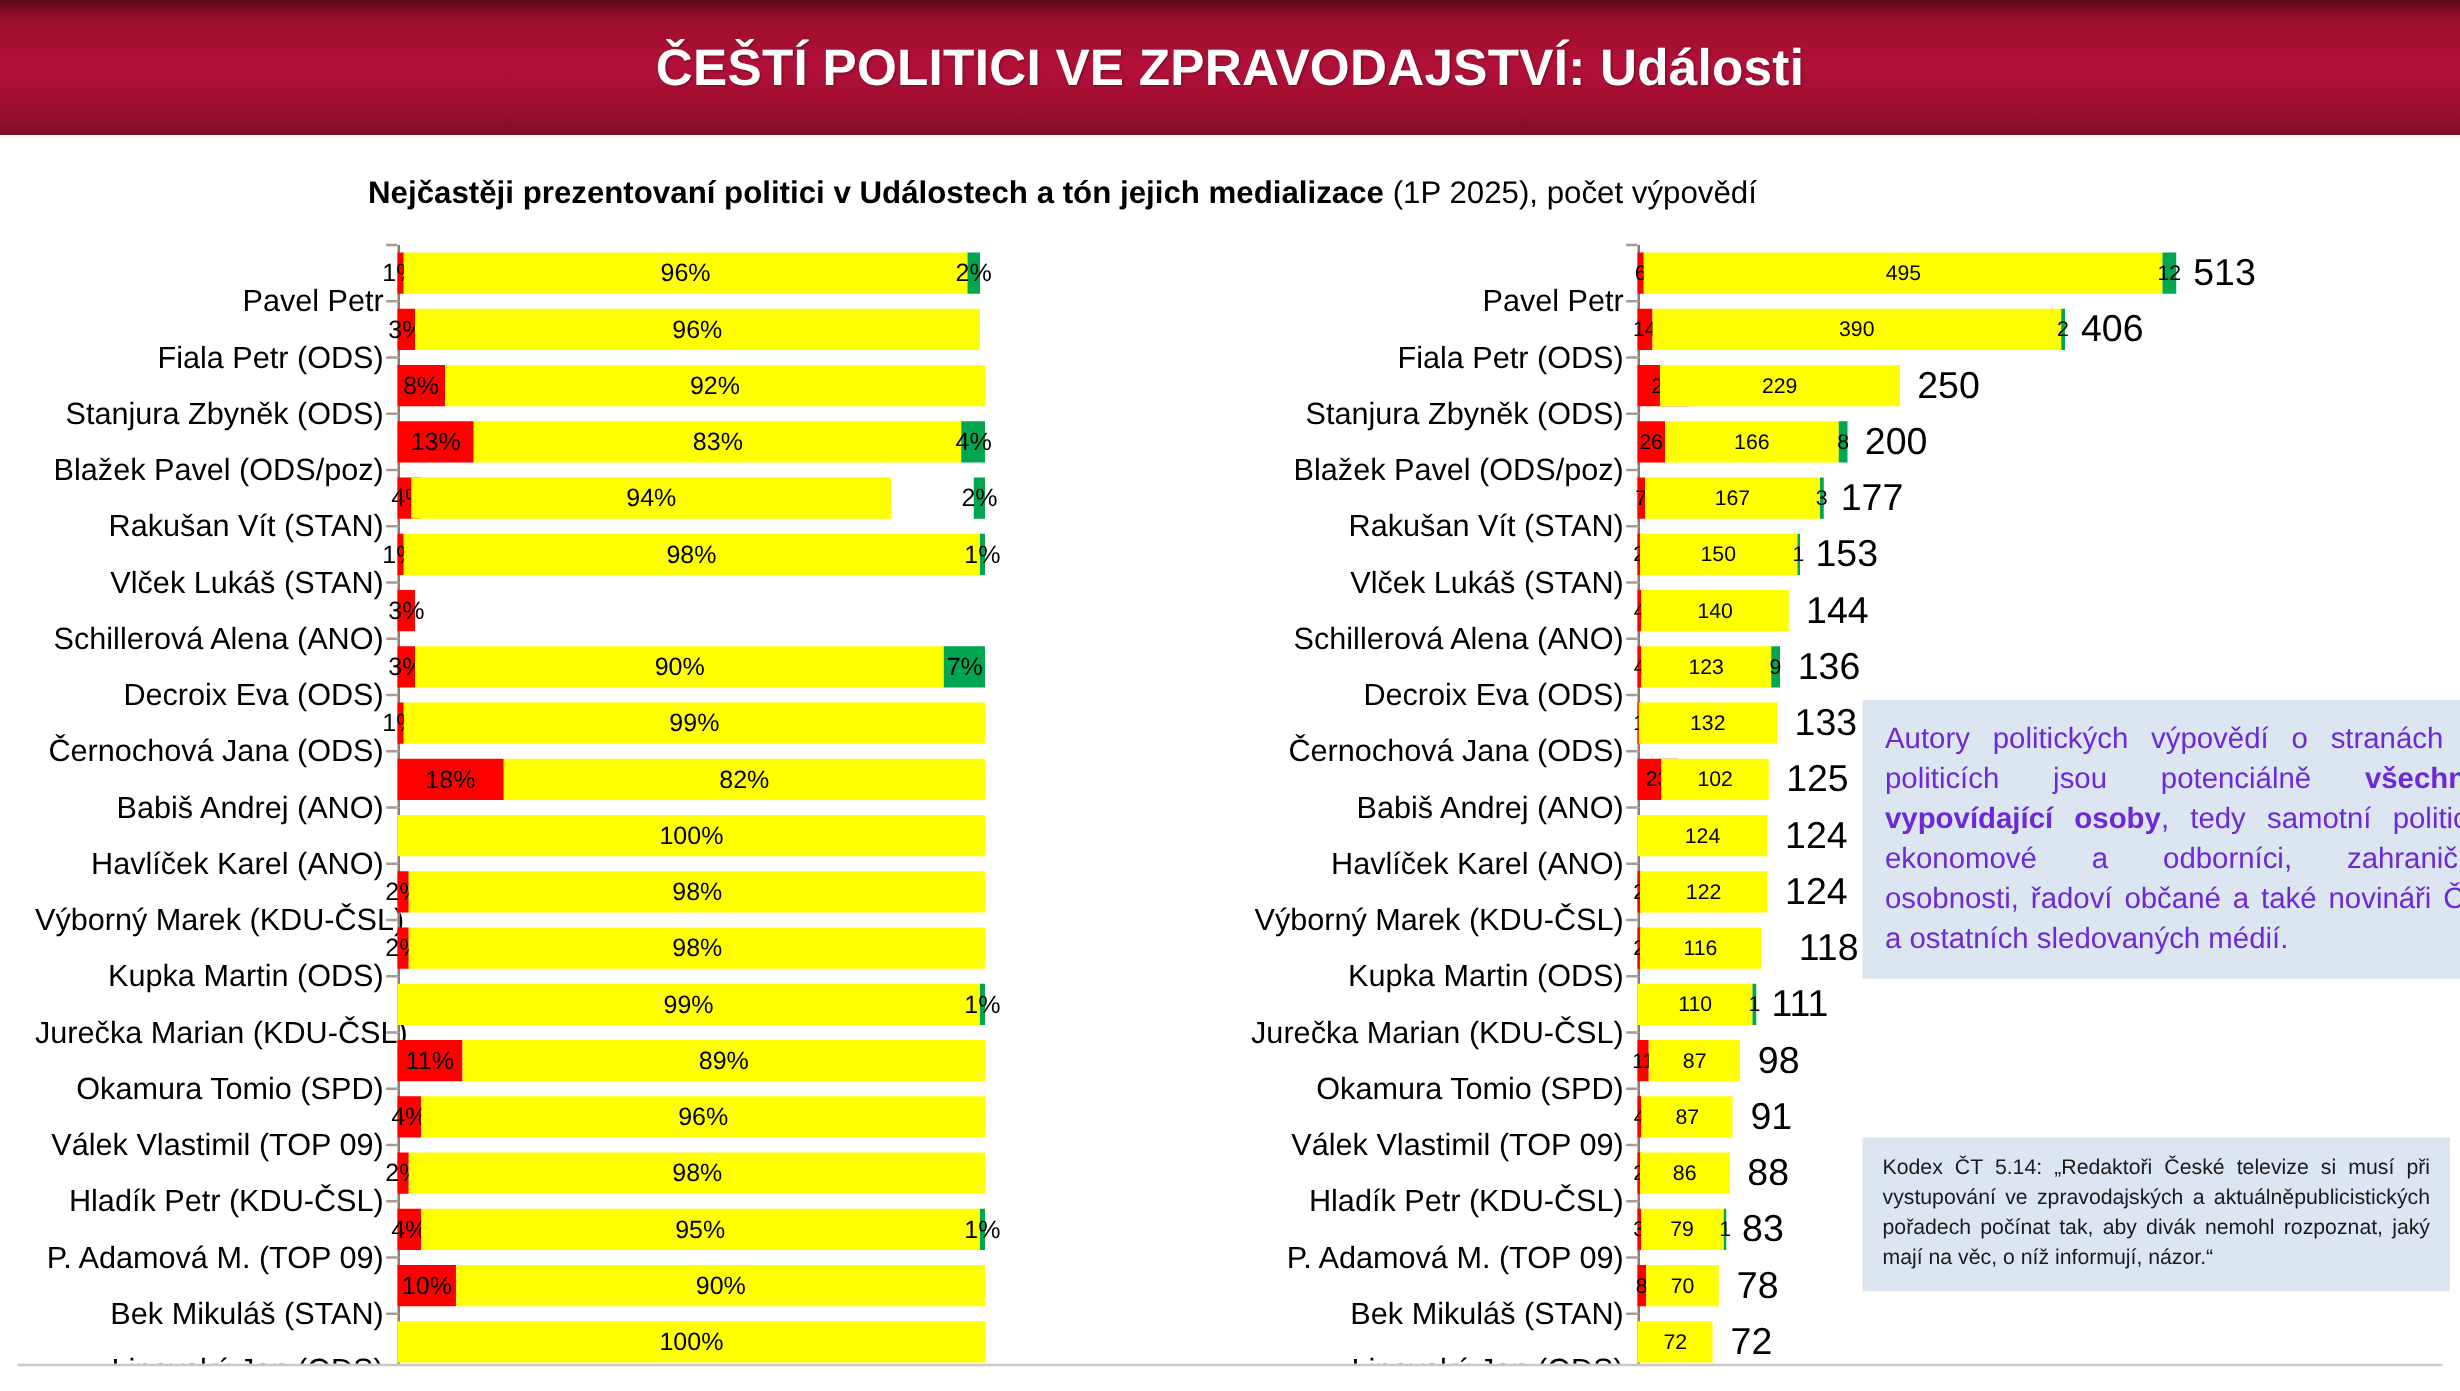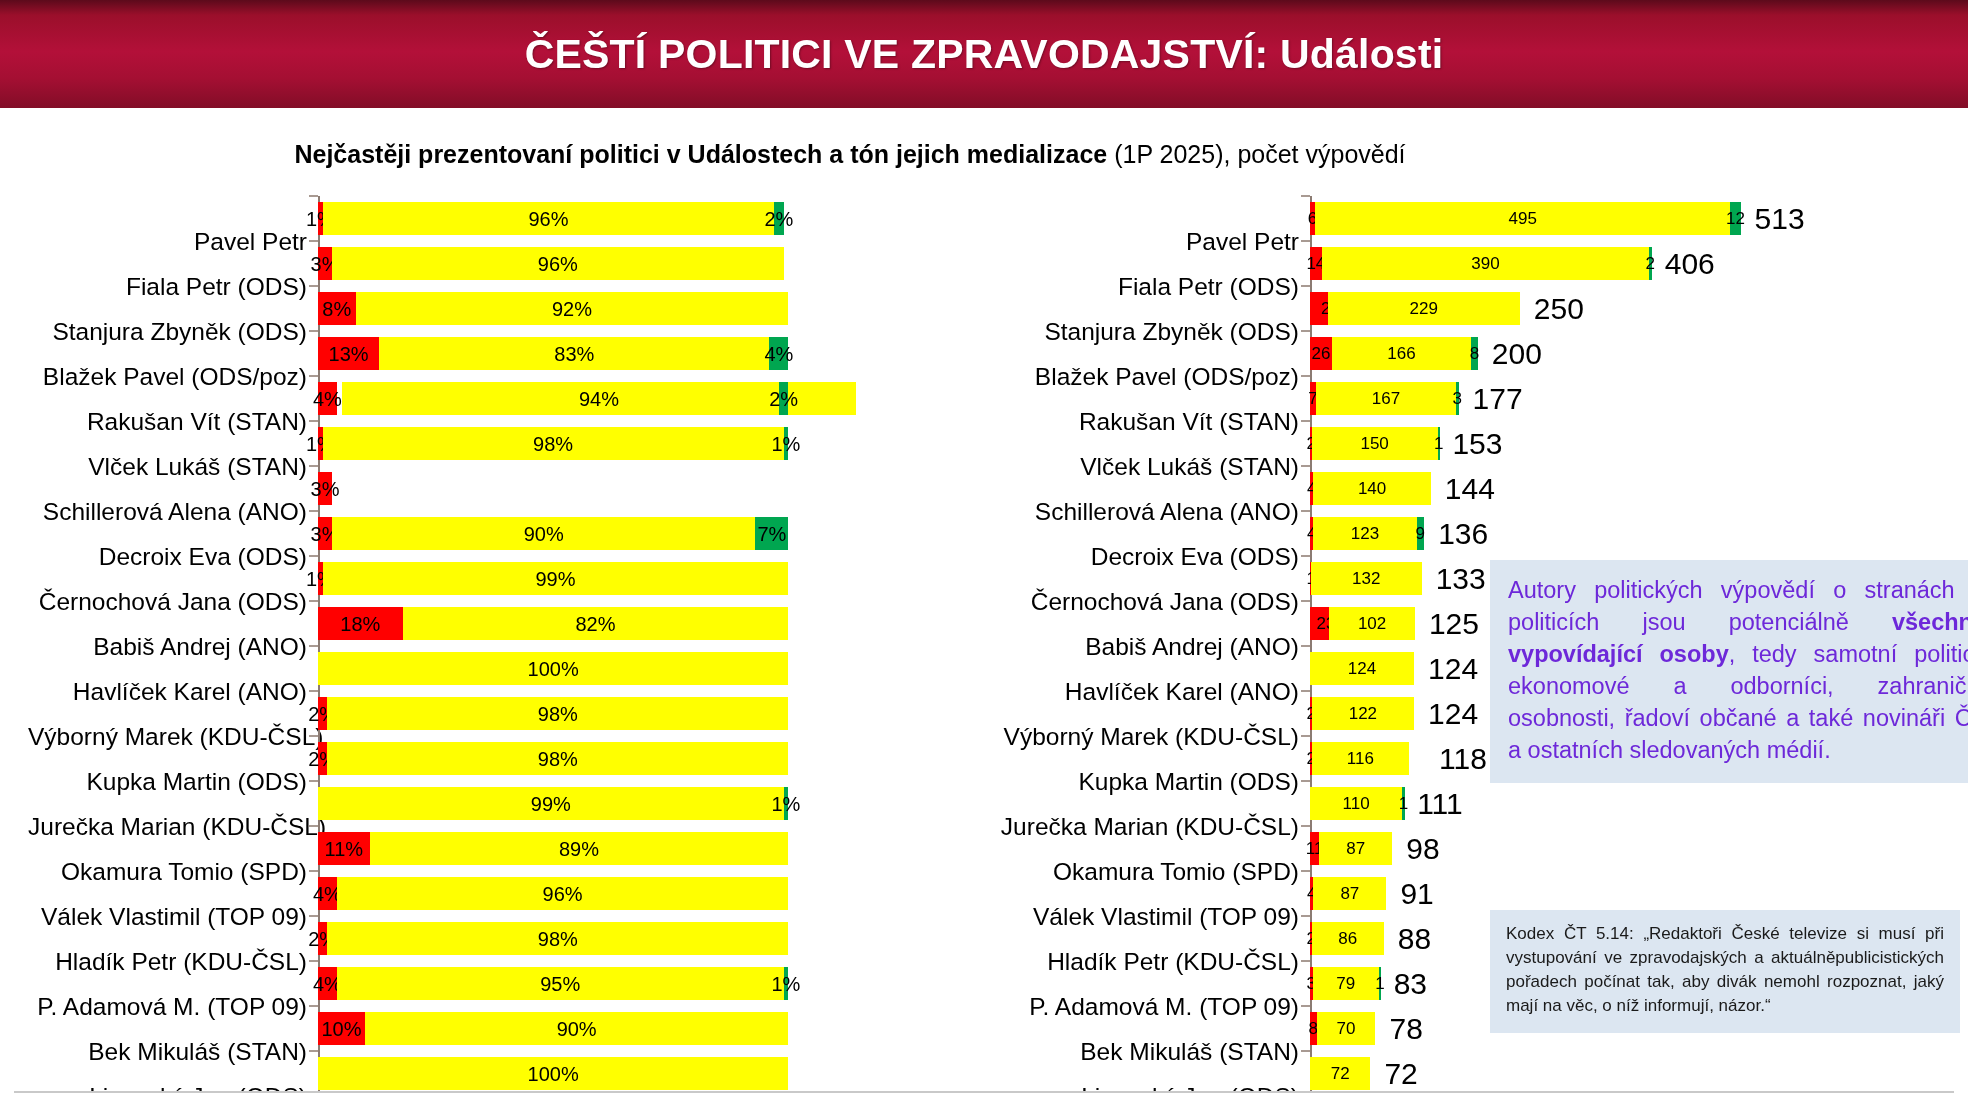--- a/index.html
+++ b/index.html
@@ -180,21 +180,21 @@
         </div>
       </div>
       <div class="row">
         <div class="row-label">Rakušan Vít (STAN)</div>
         <div class="axis-line"></div>
         <div class="tick"></div>
         <div class="bar-area">
           <div class="seg seg-neg seg-small" style="left: 0px; width: 18.8119px;">
             <span class="seg-label">4%</span>
           </div>
-          <div class="seg seg-neu" style="left: 24px; width: 514px;">
+          <div class="seg seg-neu" style="left: 11px; width: 384px;">
             <span class="seg-label">94%</span>
           </div>
           <div class="seg seg-pos seg-small" style="left: 460.891px; width: 9.40594px;">
             <span class="seg-label">2%</span>
           </div>
         </div>
       </div>
       <div class="row">
         <div class="row-label">Vlček Lukáš (STAN)</div>
         <div class="axis-line"></div>

